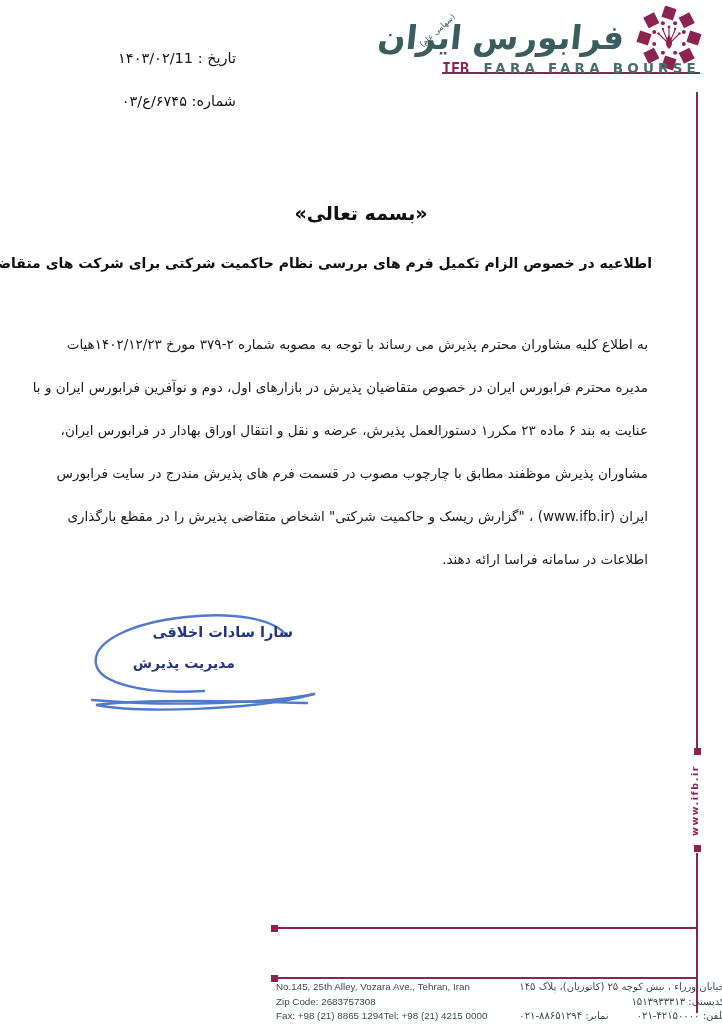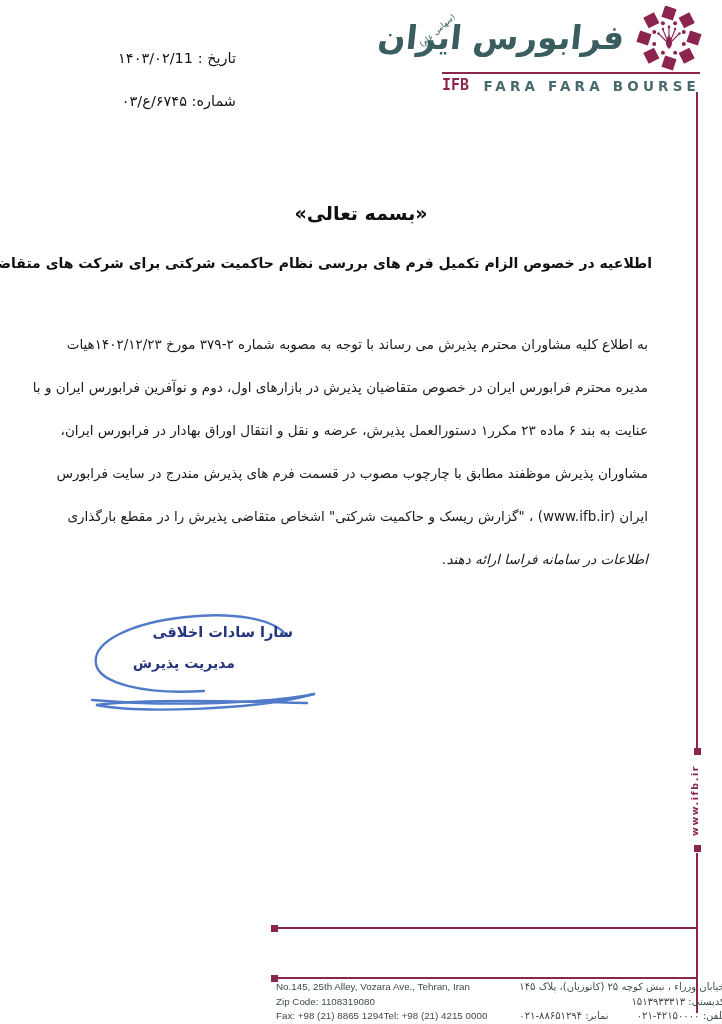--- a/index.html
+++ b/index.html
@@ -16,22 +16,22 @@
     position:absolute; top:18px; right:98px; direction:rtl;
     font-size:33px; font-weight:bold; color:#3A5D5F;
     transform:skewX(-6deg); letter-spacing:1px; white-space:nowrap;
   }
   .subtitle {
     position:absolute; top:26px; right:262px; direction:rtl;
     font-size:8px; color:#3A5D5F; transform:rotate(-42deg); white-space:nowrap;
   }
   .wordmark-rule { position:absolute; top:72px; right:22px; width:258px; height:2px; background:#8C2450; }
   .wordmark-row {
-    position:absolute; top:76px; right:22px; width:258px;
-    display:flex; align-items:flex-end; justify-content:space-between;
+    position:absolute; top:60px; right:22px; width:258px;
+    display:flex; align-items:flex-start; justify-content:space-between;
   }
   .ifb-mark {
     font-family:"DejaVu Sans Mono", monospace; font-weight:bold;
     font-size:15px; color:#8C2450; letter-spacing:0px;
   }
   .ifb-name {
     font-size:13.5px; font-weight:bold; color:#4A6B6D; letter-spacing:4.2px; white-space:nowrap;
   }
 
   
@@ -60,21 +60,21 @@
     position:absolute; top:255px; left:66px; right:70px; text-align:center;
     direction:rtl; font-weight:bold; font-size:14px; color:#101010; white-space:nowrap;
   }
 
   
   .body-text { position:absolute; top:323px; left:72px; right:74px; direction:rtl; }
   .body-line {
     font-size:13.5px; color:#1a1a1a; line-height:43px; height:43px;
     text-align:justify; text-align-last:justify; overflow:visible; white-space:nowrap;
   }
-  .body-line.last { text-align:center; text-align-last:right;font-style:italic; }
+  .body-line.last { text-align:center; text-align-last:right; }
 
   
   .signature { position:absolute; left:82px; top:610px; width:245px; height:105px; }
   .sig-svg { position:absolute; left:0; top:0; }
   .sig-name {
     position:absolute; top:14px; right:34px; direction:rtl;
     font-size:14.5px; font-weight:bold; color:#25357E; white-space:nowrap;
   }
   .sig-title {
     position:absolute; top:45px; right:92px; direction:rtl;
@@ -176,21 +176,21 @@
     <div class="sig-name">سارا سادات اخلاقی</div>
     <div class="sig-title">مدیریت پذیرش</div>
   </div>
 
   <div class="f-rule top">
       <span class="endsq"></span>
     </div>
   <div class="f-content">
     <div class="f-en">
       <div>No.145, 25th Alley, Vozara Ave., Tehran, Iran</div>
-      <div>Zip Code: 1108319080</div>
+      <div>Zip Code: 2683757308</div>
       <div class="f-en-row3">
         <span>Fax: +98 (21) 8865 1294</span>
         <span>Tel: +98 (21) 4215 0000</span>
       </div>
     </div>
     <div class="f-div"></div>
     <div class="f-fa">
       <div>خیابان وزراء ، نبش کوچه ۲۵ (کاتوزیان)، پلاک ۱۴۵</div>
       <div><span>کدپستی:</span> <span dir="ltr">۱۵۱۳۹۳۳۳۱۳</span></div>
       <div class="f-fa-row3">

